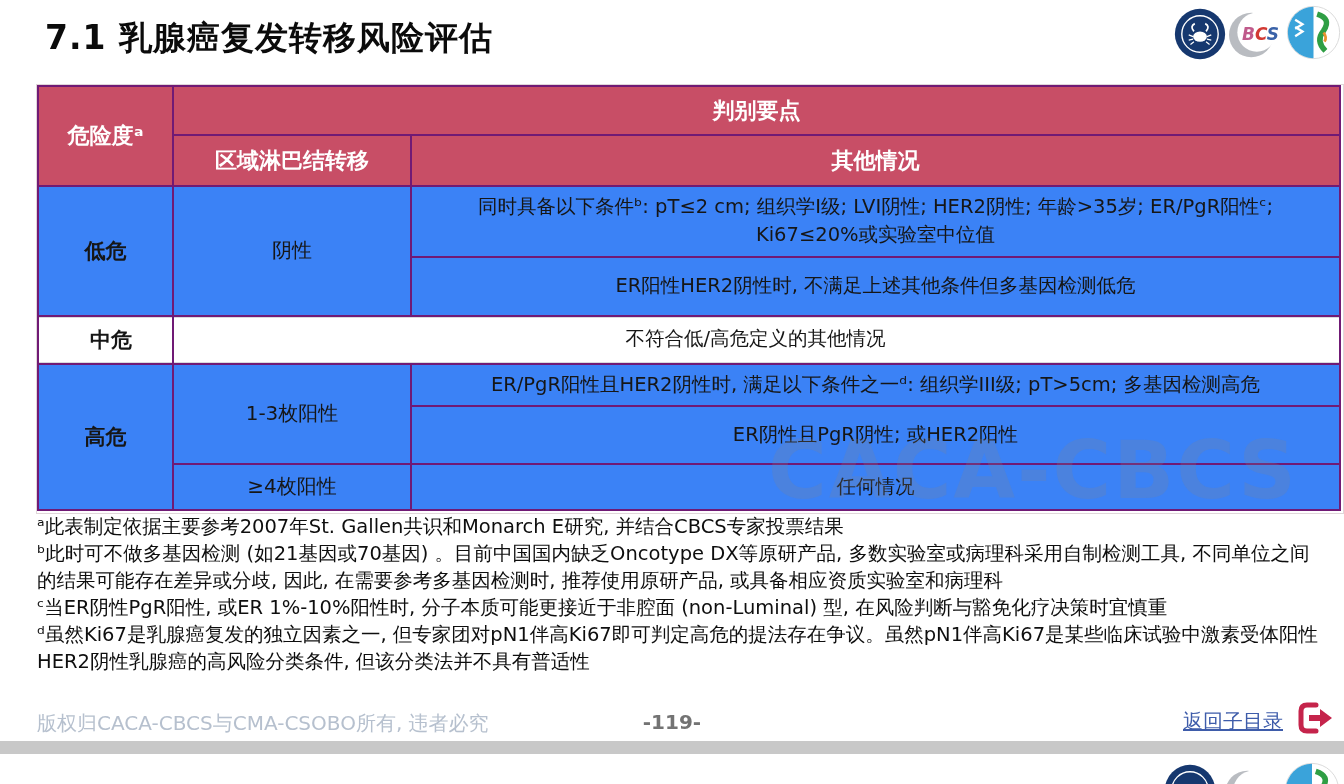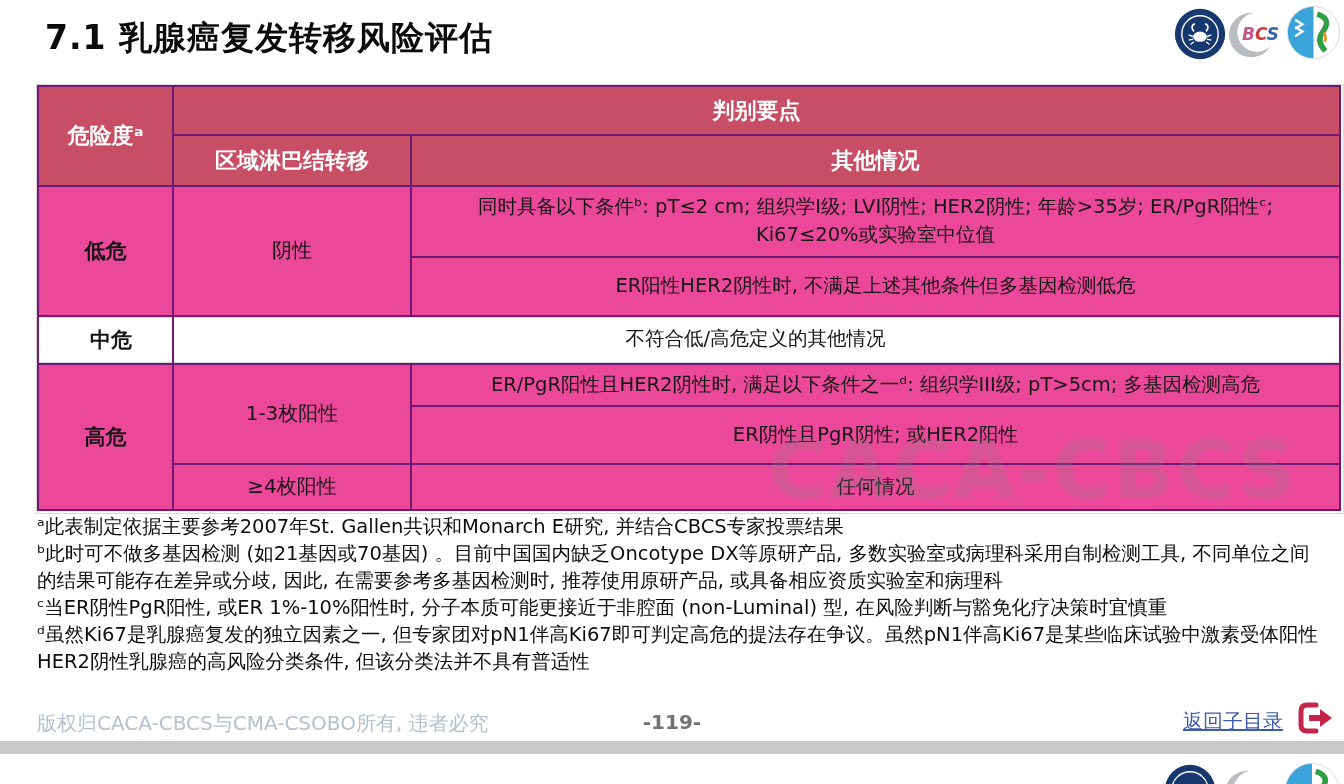--- a/index.html
+++ b/index.html
@@ -16,21 +16,21 @@
   .cbcs-wrap{width:58px;height:52px;}
   .cbcs-letters{position:absolute;left:14px;top:14px;font-size:17px;font-weight:bold;font-style:italic;letter-spacing:0;}
   .cbcs-letters .lB{color:#c05a8b;}
   .cbcs-letters .lC{color:#d23a34;}
   .cbcs-letters .lS{color:#3a62a8;}
   
   .tbl-wrap{position:absolute;left:37px;top:85px;width:1304px;}
   table.risk{border-collapse:collapse;width:100%;table-layout:fixed;}
   table.risk th,table.risk td{border:2px solid #701a75;text-align:center;vertical-align:middle;}
   table.risk th{background:#c84e66;color:#ffffff;font-size:22px;font-weight:bold;}
-  table.risk td{background:#ec4899;font-size:20px;color:#161616;}
+  table.risk td{background:#3b82f6;font-size:20px;color:#161616;}
   table.risk td.risk-label{font-weight:bold;font-size:21px;}
   table.risk td.long{font-size:19.5px;line-height:1.45;padding:6px 14px;}
   table.risk tr.mid-row td{background:#ffffff;box-shadow:inset 0 1px 0 #d9dadc, inset 0 -1px 0 #d9dadc;padding-left:12px;}
   .tbl-outline{position:absolute;left:36px;top:84px;width:1306px;height:428px;border:1px solid #e0d6d9;pointer-events:none;}
   
   .watermark{
     position:absolute;left:768px;top:424px;font-size:80px;font-weight:bold;
     color:rgba(130,130,135,0.22);letter-spacing:2px;pointer-events:none;white-space:nowrap;
   }
   

